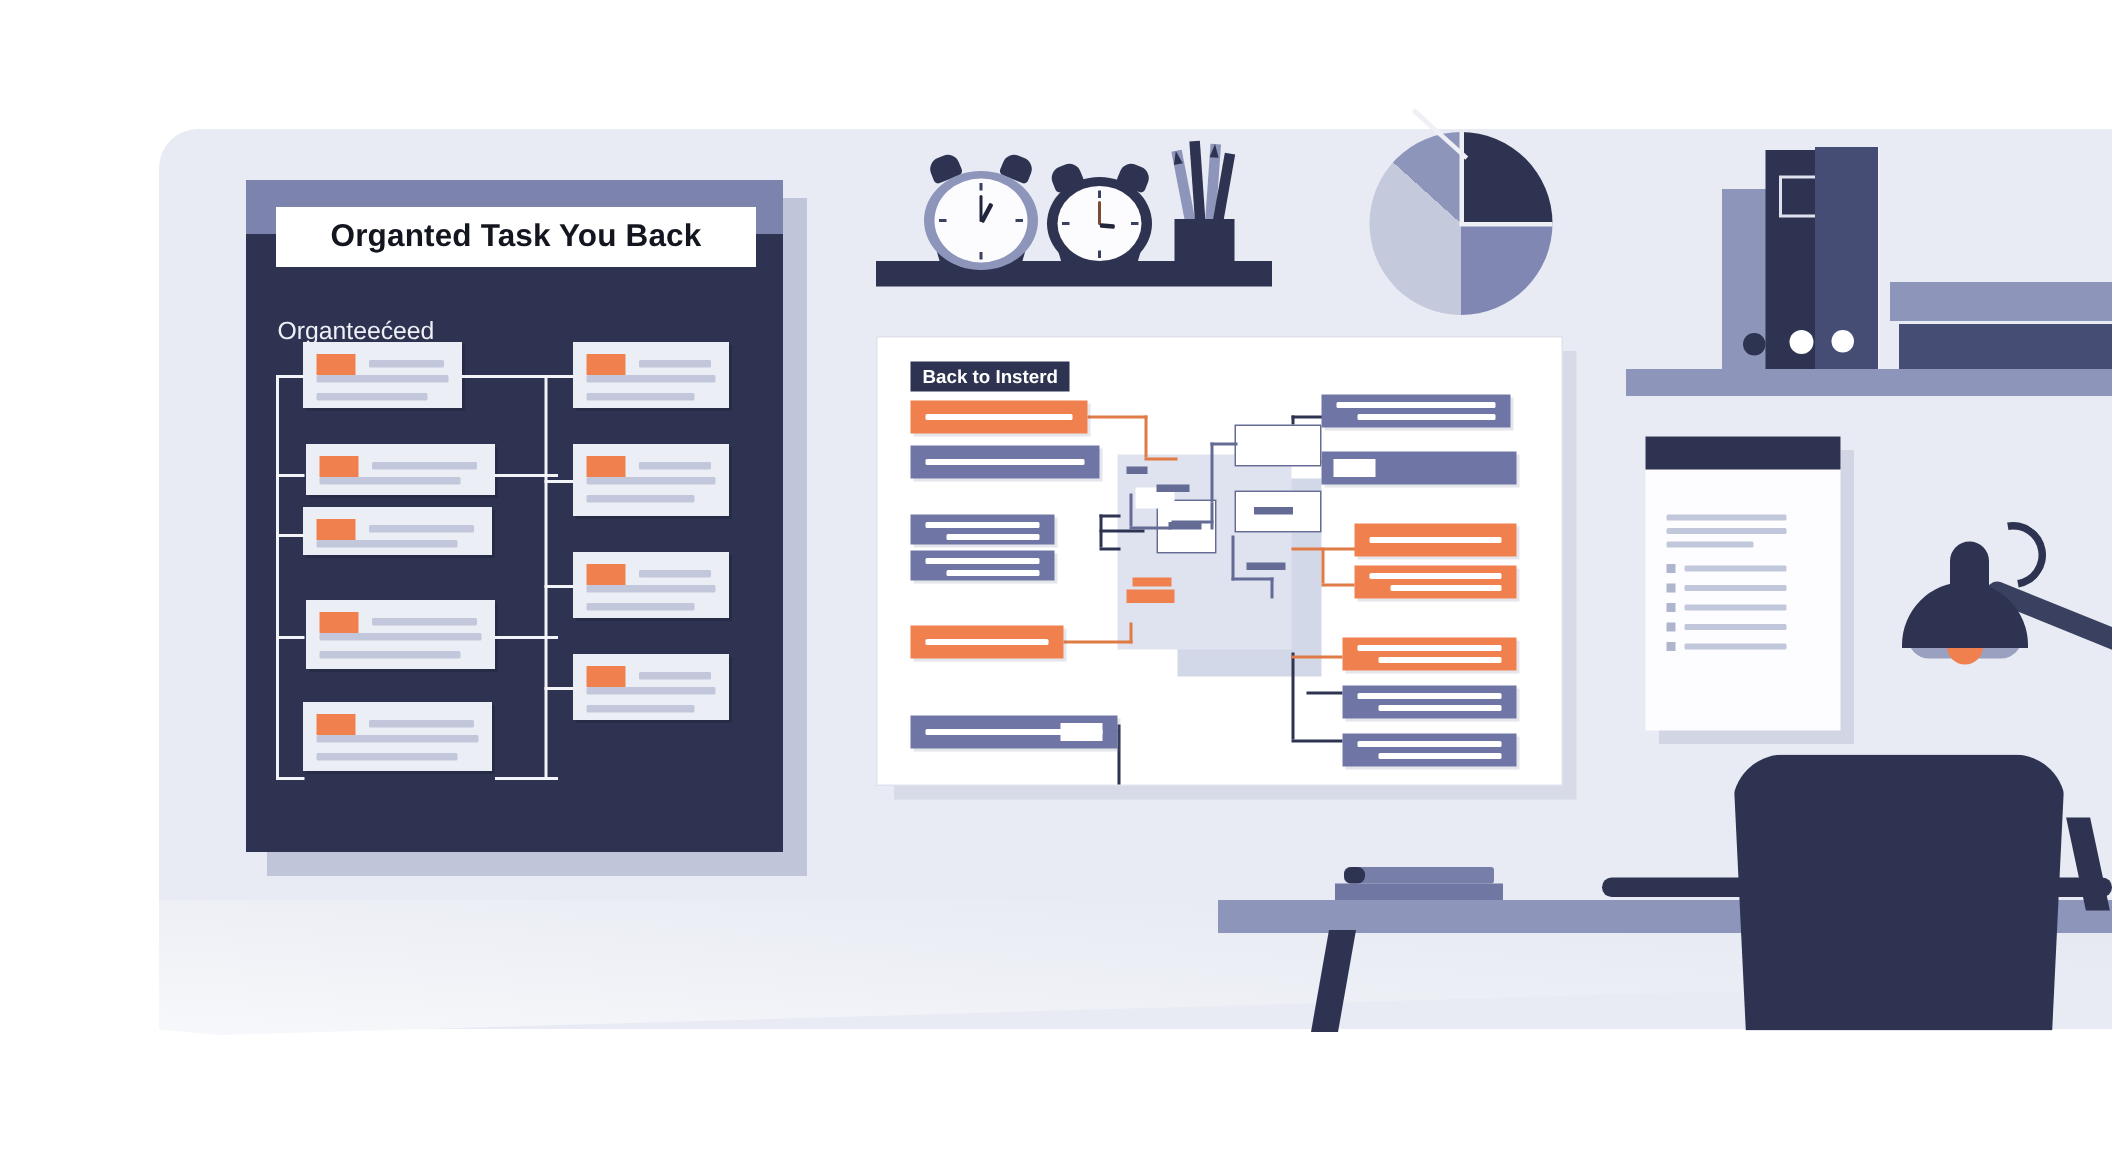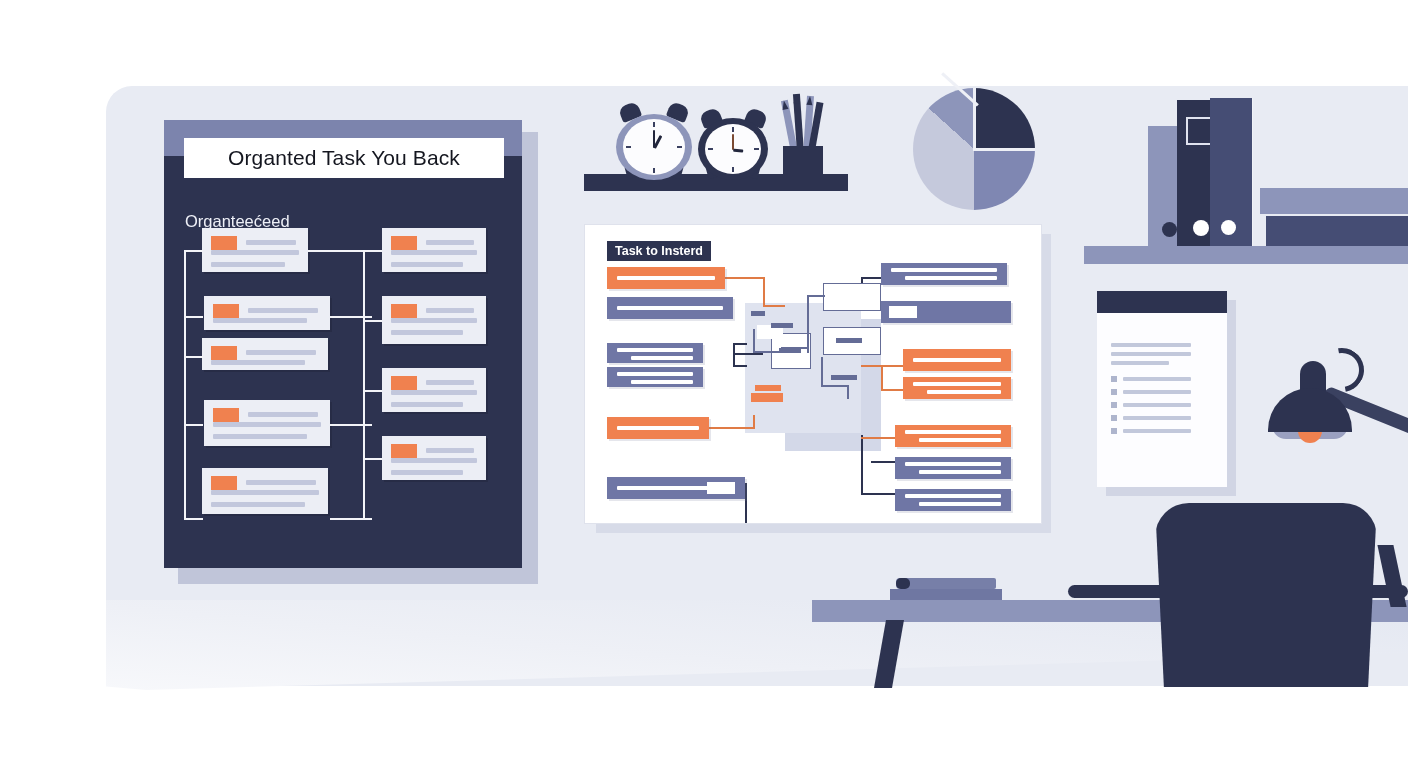--- a/index.html
+++ b/index.html
@@ -13,21 +13,21 @@
   .wall-shade{position:absolute;left:106px;top:600px;width:1340px;height:90px;
         background:linear-gradient(185deg,#e3e7f1 0%,#eef0f6 60%,#f7f8fb 100%);
         clip-path:polygon(0 0,100% -40%,100% 58%,3% 100%,0 96%);}
 
   
   .board-shadow{position:absolute;left:178px;top:132px;width:360px;height:452px;background:#b9bed4;opacity:.85;}
   .board{position:absolute;left:164px;top:120px;width:358px;height:448px;background:#2d3350;}
   .board-top{position:absolute;left:0;top:0;width:100%;height:36px;background:#7c84ad;}
   .board-title{position:absolute;left:20px;top:18px;width:320px;height:40px;background:#ffffff;
         display:flex;align-items:center;justify-content:center;}
-  .board-title span{font-size:21px;font-weight:400;color:#14161f;letter-spacing:.1px;}
+  .board-title span{font-size:21px;font-weight:700;color:#14161f;letter-spacing:.1px;}
   .board-sub{position:absolute;left:21px;top:92px;font-size:16.5px;color:#eef0f7;}
 
   
   .tree{position:absolute;left:0;top:108px;width:358px;height:330px;}
   .tcard{position:absolute;background:#eceef5;box-shadow:2px 2px 0 rgba(0,0,0,.12);}
   .tcard .tag{position:absolute;left:9px;top:8px;width:26px;height:14px;background:#f0814f;}
   .tcard .ln{position:absolute;height:5px;background:#c2c7dc;border-radius:1px;}
   .tline{position:absolute;background:#f3f4f8;}
 
   
@@ -241,21 +241,21 @@
   <div>
     <div class="pie"></div>
     <div class="pie-sep" style="left:973px;top:88px;width:2.5px;height:62px;"></div>
     <div class="pie-sep" style="left:973px;top:148px;width:62px;height:2.5px;"></div>
     <div class="pie-sep" style="left:930px;top:104px;width:48px;height:2.5px;transform:rotate(42deg);transform-origin:right center;"></div>
   </div>
 
   <div class="wb-shadow"></div>
   <div class="wb">
     <div class="wb-badge">
-      <span>Task to Insterd</span>
+      <span>Back to Insterd</span>
     </div>
     <div class="mm" id="mm">
         <div class="hub2" style="left: 200px; top: 94px; width: 96px; height: 132px;"></div>
         <div class="hub" style="left: 160px; top: 78px; width: 116px; height: 130px;"></div>
         <div style="position: absolute; left: 276px; top: 52px; width: 22px; height: 2px; background: rgb(45, 51, 80);"></div>
         <div style="position: absolute; left: 276px; top: 52px; width: 2px; height: 30px; background: rgb(45, 51, 80);"></div>
         <div style="position: absolute; left: 276px; top: 82px; width: 22px; height: 2px; background: rgb(45, 51, 80);"></div>
         <div style="position: absolute; left: 148px; top: 128px; width: 30px; height: 2px; background: rgb(45, 51, 80);"></div>
         <div style="position: absolute; left: 148px; top: 118px; width: 2px; height: 22px; background: rgb(45, 51, 80);"></div>
         <div style="position: absolute; left: 148px; top: 118px; width: 14px; height: 2px; background: rgb(45, 51, 80);"></div>

